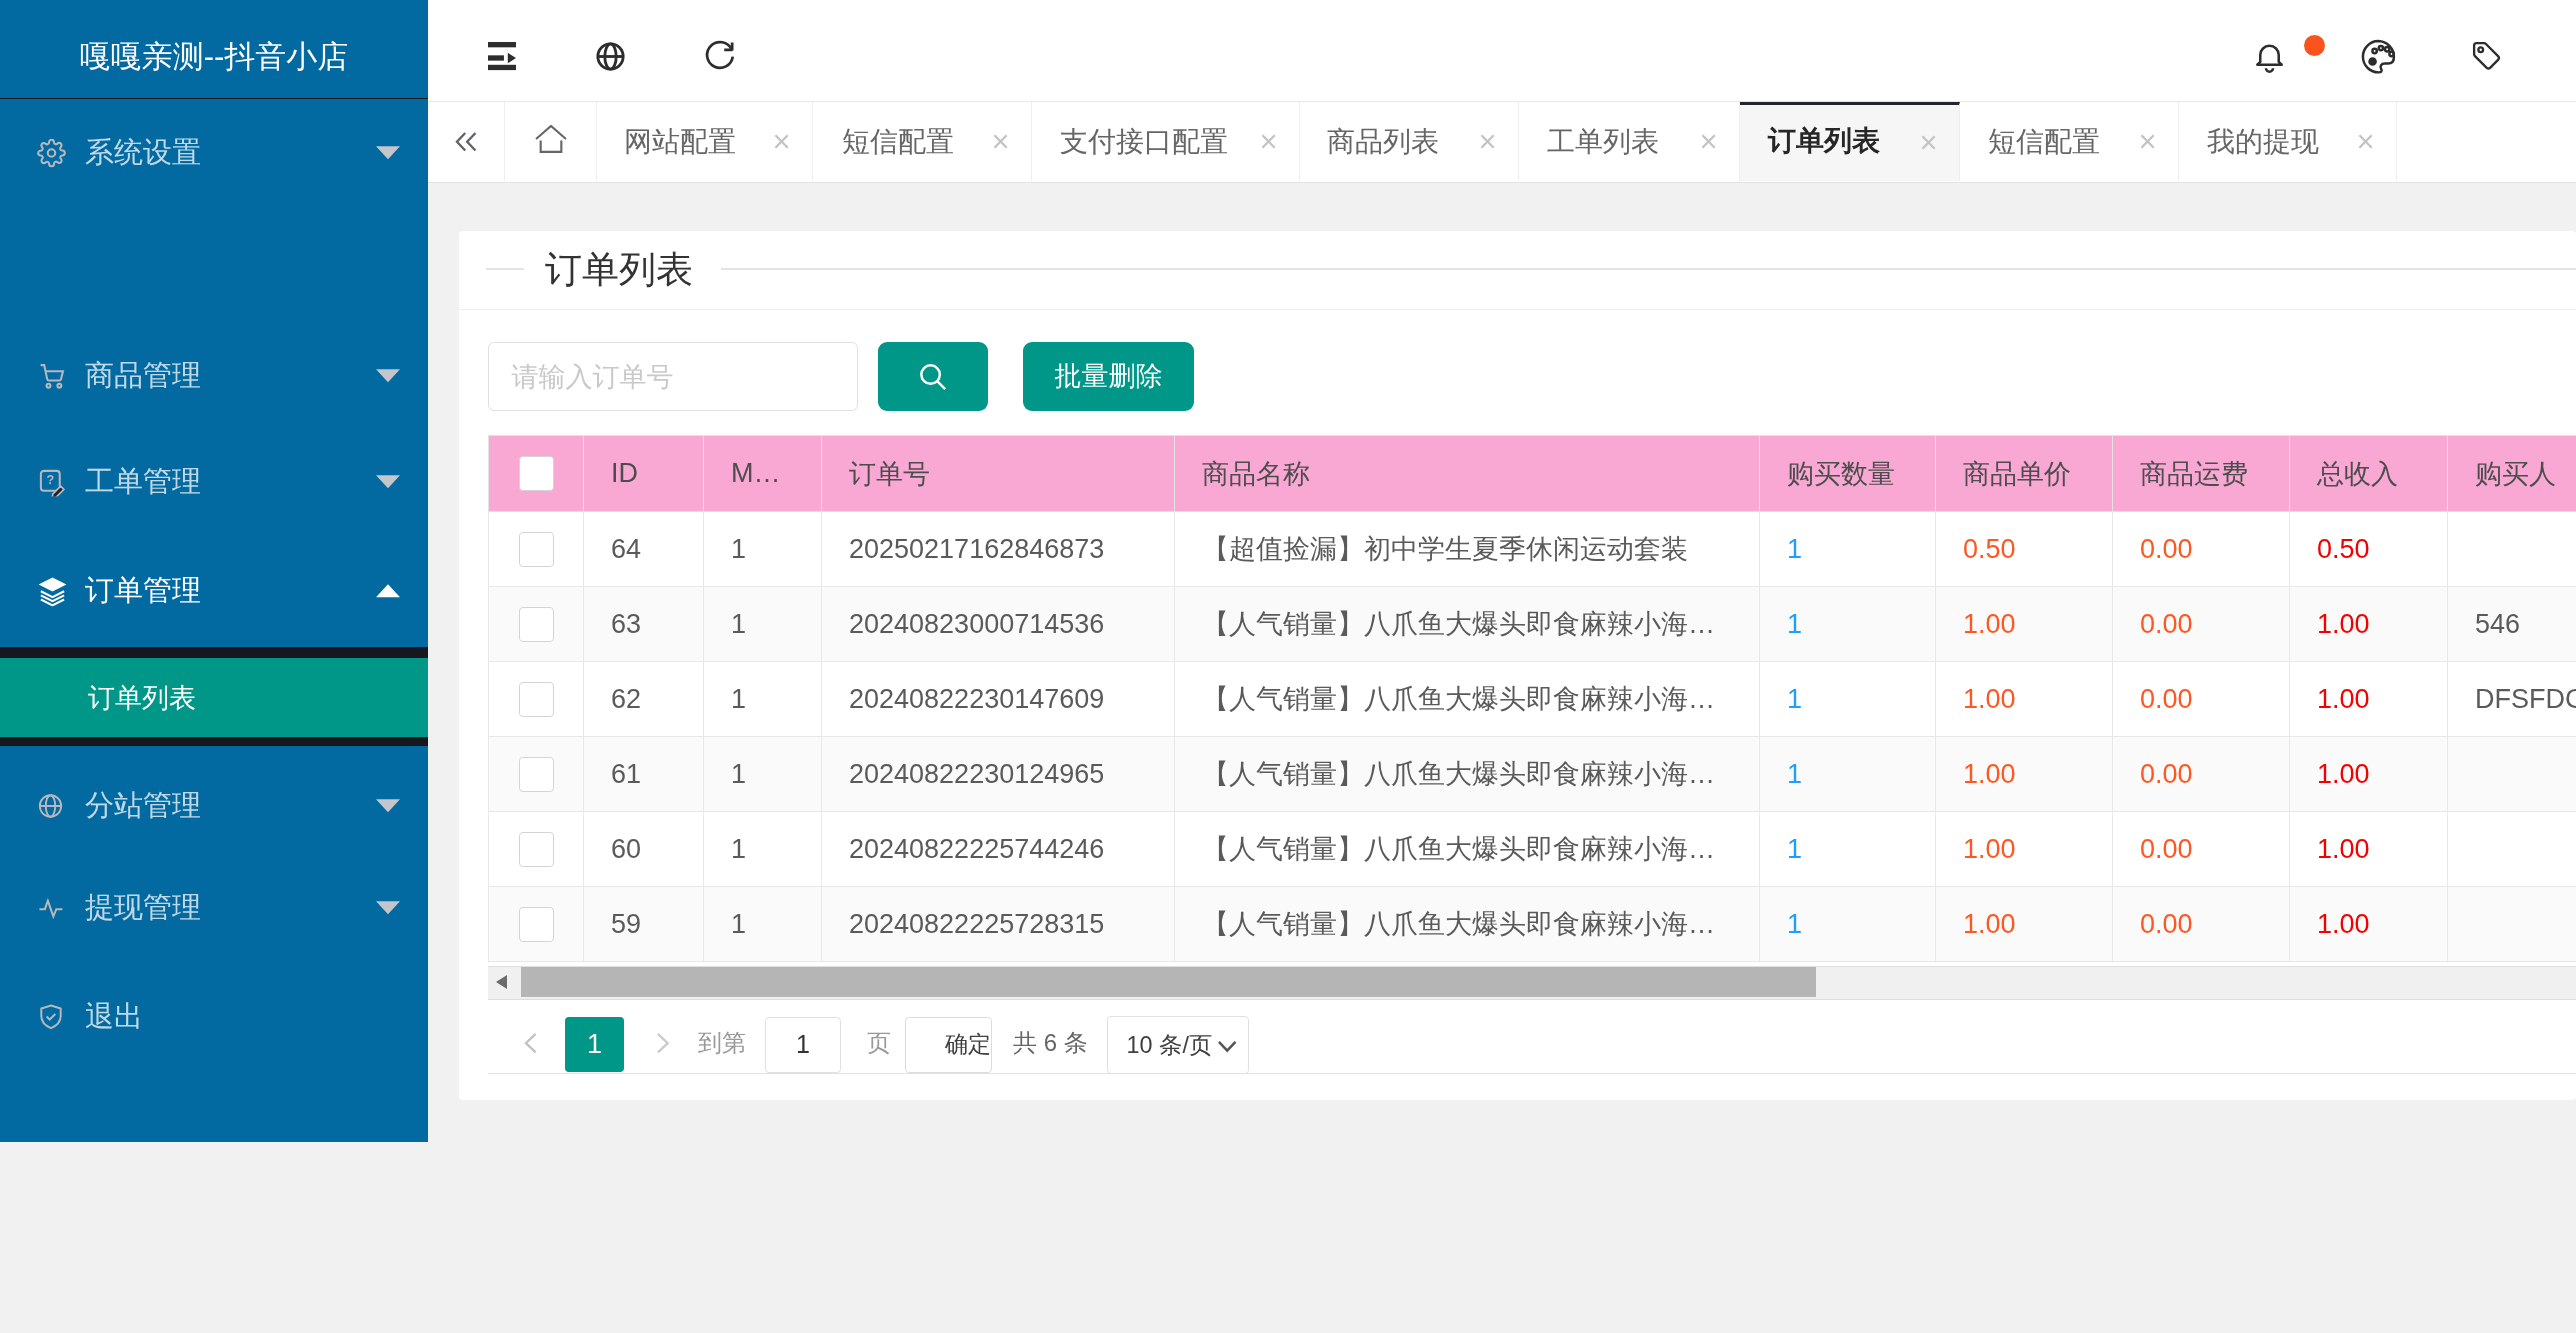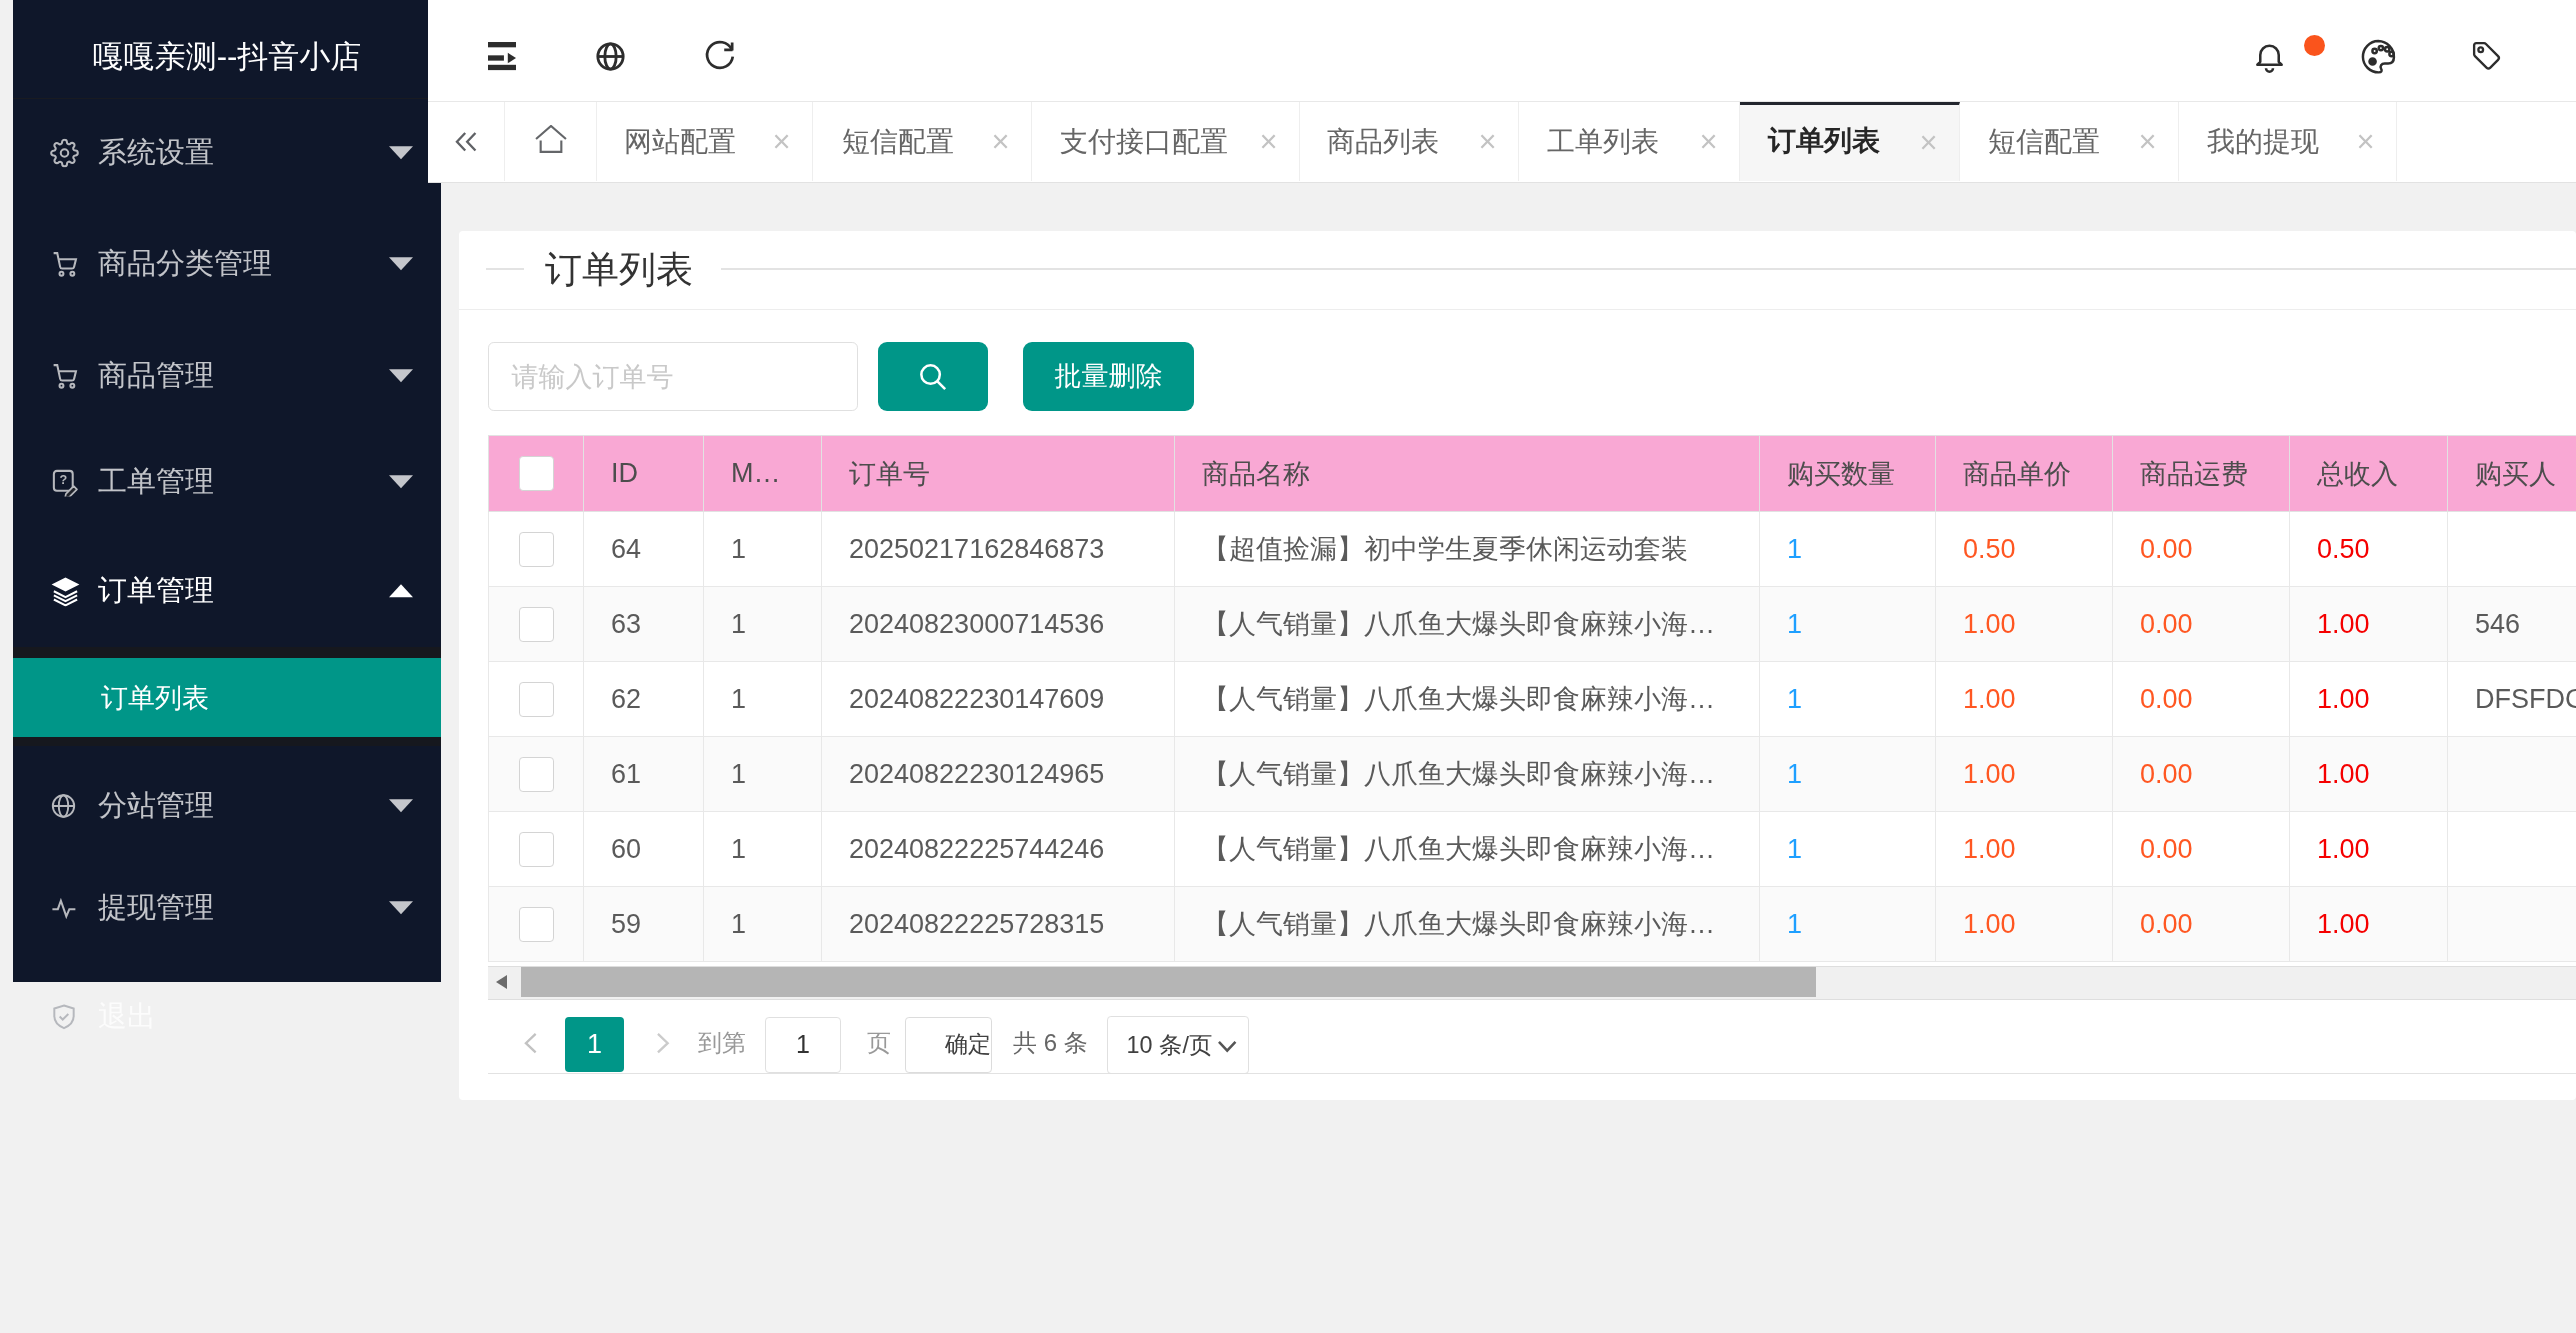--- a/index.html
+++ b/index.html
@@ -1,20 +1,20 @@
 <!DOCTYPE html>
 <html><head>
 <meta charset="utf-8">
 <style>
 * { margin:0; padding:0; box-sizing:border-box; }
 html,body { width:2576px; height:1334px; overflow:hidden; font-family:"Liberation Sans", sans-serif; }
 body { background:#f1f1f1; position:relative; }
 
 
-#side { position:absolute; left:13px; top:0; width:428px; height:982px; background:#0f172a; }
+#side { position:absolute; left:0; top:0; width:428px; height:1142px; background:#0369a1; }
 #logo { position:absolute; left:0; top:0; width:428px; height:99px; line-height:113px; text-align:center; color:#fefefe; font-size:31px; border-bottom:1.9px solid #191b21; }
 .mitem { position:absolute; left:0; width:428px; height:88px; color:rgba(255,255,255,.75); font-size:29px; }
 .mitem .txt { position:absolute; left:85px; top:50%; transform:translateY(-50%); }
 .mitem svg.mic { position:absolute; left:37px; top:50%; transform:translateY(-50%); }
 .arr { position:absolute; right:28px; top:50%; width:0; height:0; border-left:12px solid transparent; border-right:12px solid transparent; }
 .arr.down { border-top:13.6px solid #c4c6cb; transform:translateY(-6.8px); }
 .arr.up { border-bottom:13.6px solid #ffffff; transform:translateY(-6.8px); }
 #submenu { position:absolute; left:0; top:647px; width:428px; height:99px; background:#16181e; }
 #subact { position:absolute; left:0; top:658px; width:428px; height:79px; background:#009688; color:#fff; font-size:27px; }
 #subact span { position:absolute; left:88px; top:50%; transform:translateY(-50%); }
@@ -75,29 +75,20 @@
 <body>
 
 <div id="side">
   <div id="logo">嘎嘎亲测--抖音小店</div>
   <div class="mitem" style="top:109px;">
     <svg class="mic" width="29" height="29" viewBox="0 0 24 24" fill="none" stroke="#b6b8bd" stroke-width="1.7">
         <circle cx="12" cy="12" r="3.1"></circle>
         <path d="M19.4 15a1.65 1.65 0 0 0 .33 1.82l.06.06a2 2 0 0 1 0 2.83 2 2 0 0 1-2.83 0l-.06-.06a1.65 1.65 0 0 0-1.82-.33 1.65 1.65 0 0 0-1 1.51V21a2 2 0 0 1-2 2 2 2 0 0 1-2-2v-.09A1.65 1.65 0 0 0 9 19.4a1.65 1.65 0 0 0-1.82.33l-.06.06a2 2 0 0 1-2.83 0 2 2 0 0 1 0-2.83l.06-.06a1.65 1.65 0 0 0 .33-1.82 1.65 1.65 0 0 0-1.51-1H3a2 2 0 0 1-2-2 2 2 0 0 1 2-2h.09A1.65 1.65 0 0 0 4.6 9a1.65 1.65 0 0 0-.33-1.82l-.06-.06a2 2 0 0 1 0-2.83 2 2 0 0 1 2.83 0l.06.06a1.65 1.65 0 0 0 1.82.33H9a1.65 1.65 0 0 0 1-1.51V3a2 2 0 0 1 2-2 2 2 0 0 1 2 2v.09a1.65 1.65 0 0 0 1 1.51 1.65 1.65 0 0 0 1.82-.33l.06-.06a2 2 0 0 1 2.83 0 2 2 0 0 1 0 2.83l-.06.06a1.65 1.65 0 0 0-.33 1.82V9a1.65 1.65 0 0 0 1.51 1H21a2 2 0 0 1 2 2 2 2 0 0 1-2 2h-.09a1.65 1.65 0 0 0-1.51 1z"></path>
       </svg>
     <span class="txt">系统设置</span>
-      <i class="arr down"></i>
-    </div>
-  <div class="mitem" style="top:220px;">
-    <svg class="mic" width="29" height="29" viewBox="0 0 24 24" fill="none" stroke="#b6b8bd" stroke-width="1.7">
-        <circle cx="9.5" cy="20" r="1.6"></circle>
-        <circle cx="18.5" cy="20" r="1.6"></circle>
-        <path d="M3 3h3l2.4 11.4a1.8 1.8 0 0 0 1.8 1.4h7.9a1.8 1.8 0 0 0 1.8-1.4L21.5 8H7"></path>
-      </svg>
-    <span class="txt">商品分类管理</span>
       <i class="arr down"></i>
     </div>
   <div class="mitem" style="top:332px;">
     <svg class="mic" width="29" height="29" viewBox="0 0 24 24" fill="none" stroke="#b6b8bd" stroke-width="1.7">
         <circle cx="9.5" cy="20" r="1.6"></circle>
         <circle cx="18.5" cy="20" r="1.6"></circle>
         <path d="M3 3h3l2.4 11.4a1.8 1.8 0 0 0 1.8 1.4h7.9a1.8 1.8 0 0 0 1.8-1.4L21.5 8H7"></path>
       </svg>
     <span class="txt">商品管理</span>
       <i class="arr down"></i>

